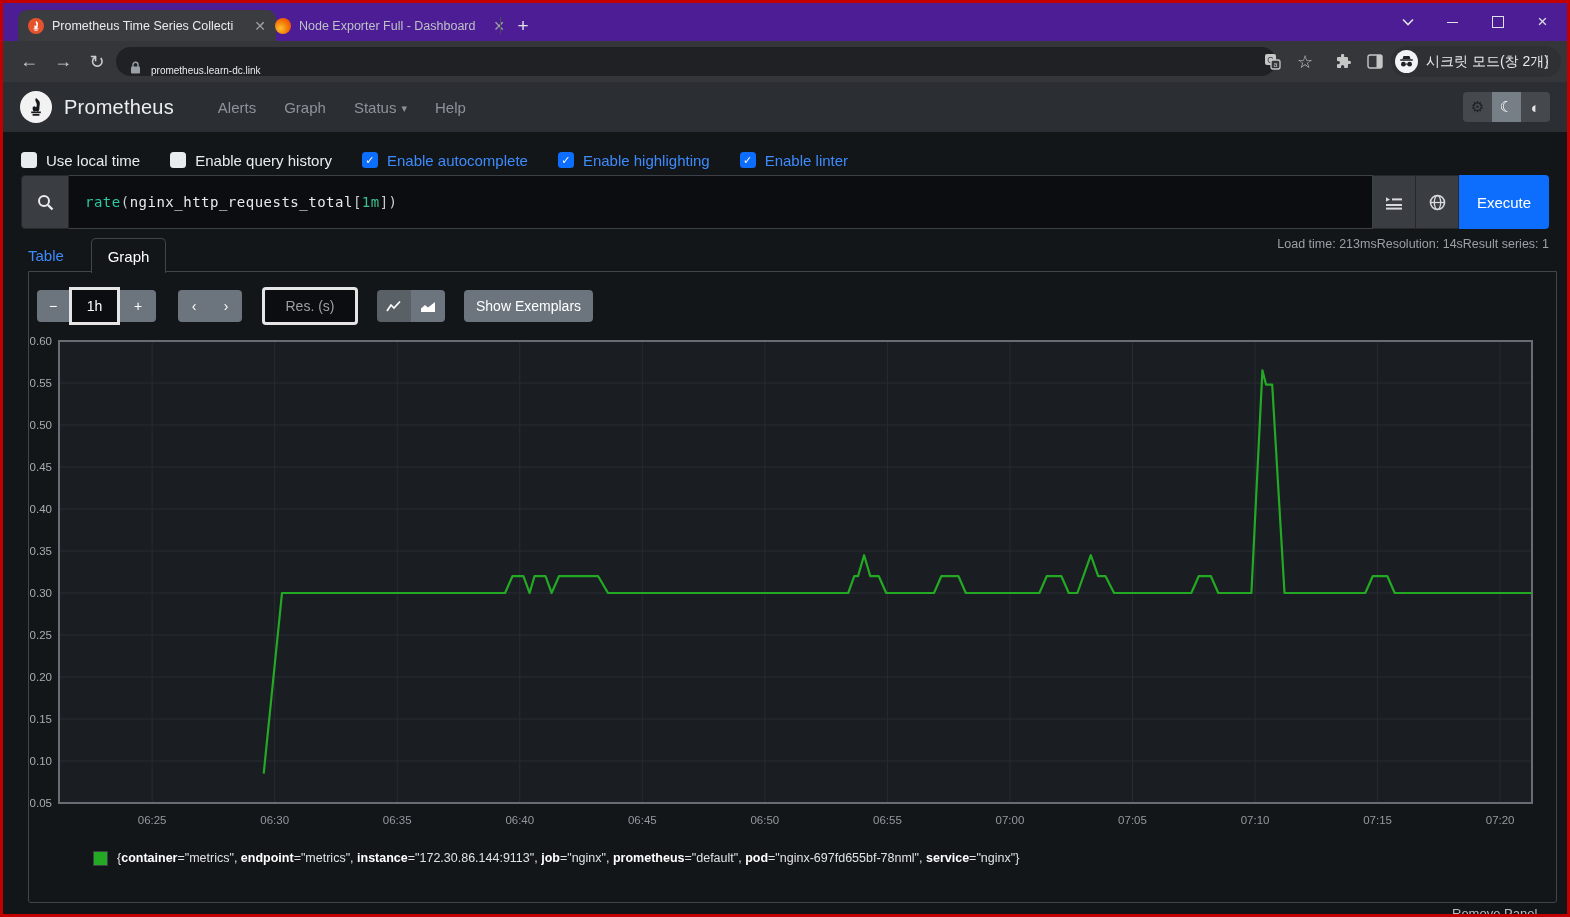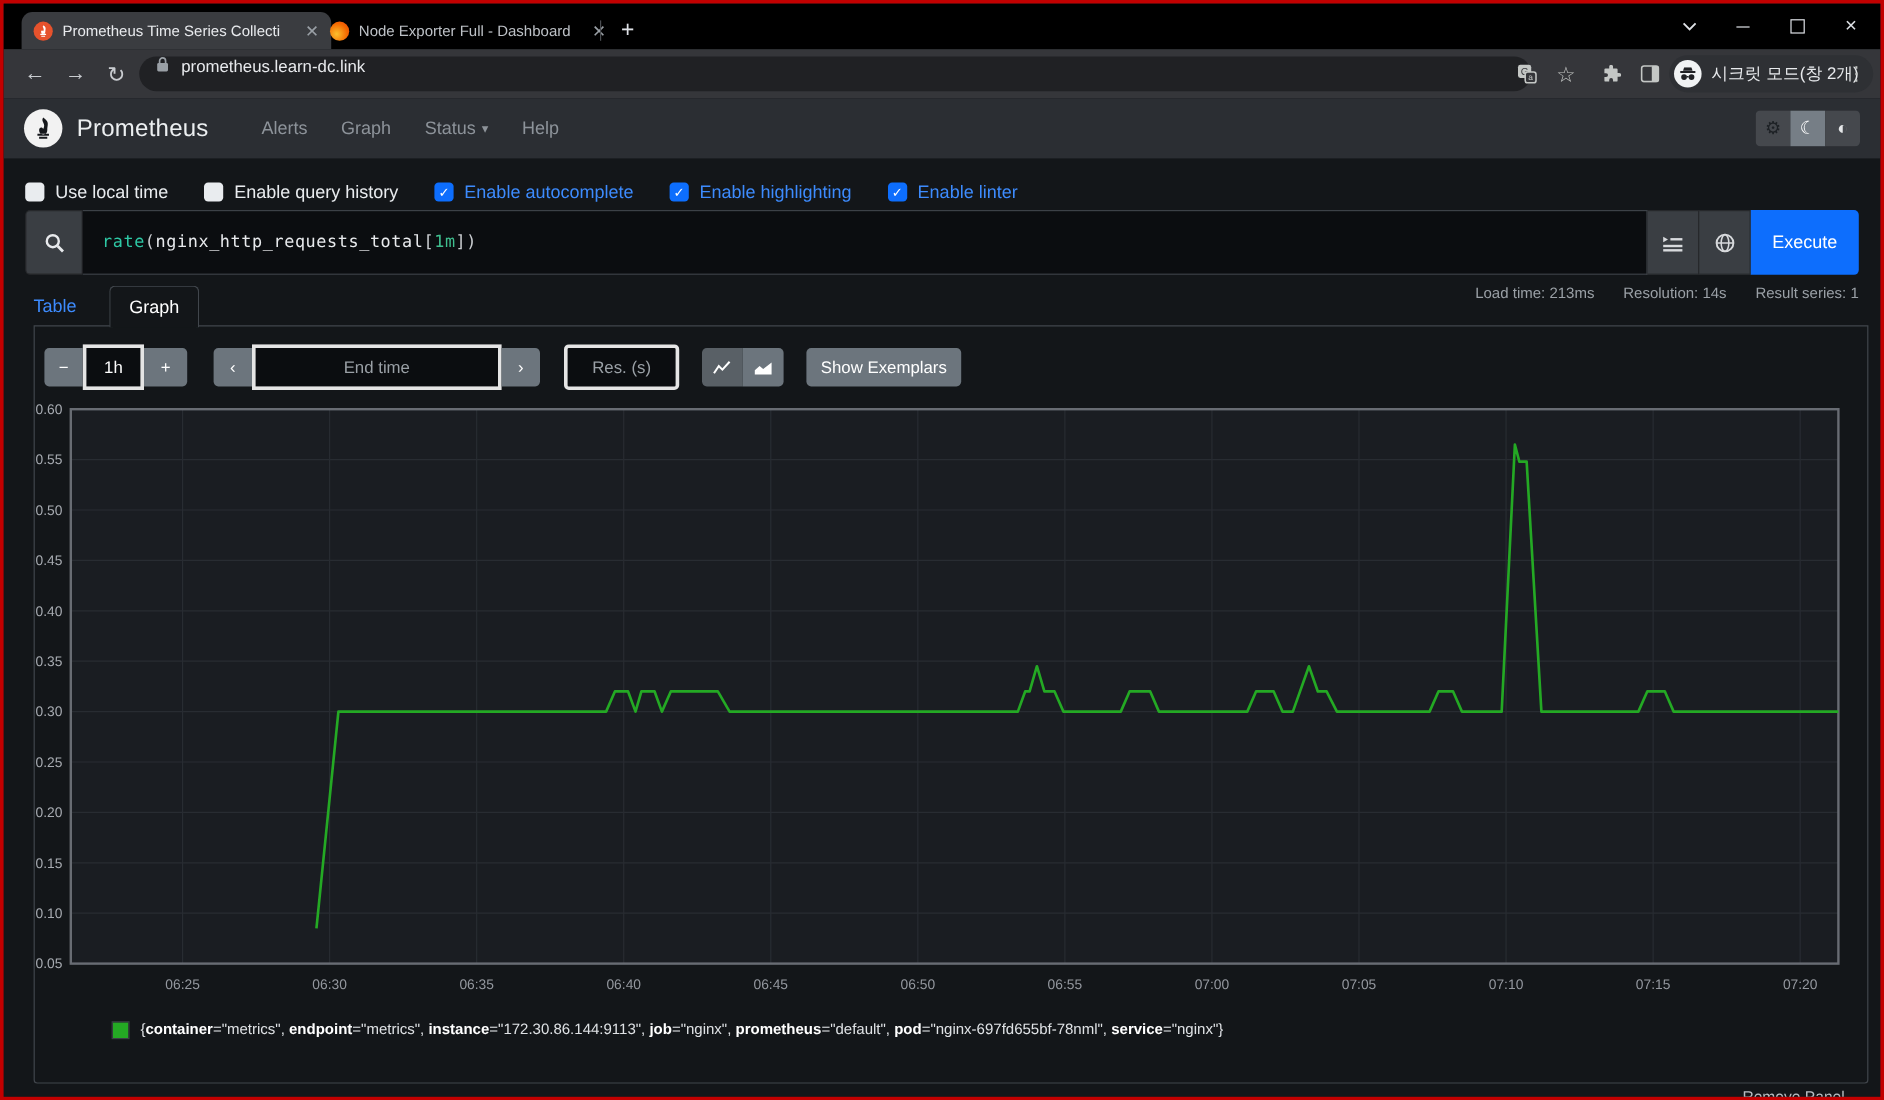--- a/index.html
+++ b/index.html
@@ -1,39 +1,39 @@
 <!DOCTYPE html>
 <html><head>
 <meta charset="utf-8">
 <style>
   html,body{margin:0;padding:0}
   body{width:1570px;height:917px;background:#c20000;position:relative;overflow:hidden;
        font-family:"Liberation Sans",sans-serif;-webkit-font-smoothing:antialiased}
   .screen{position:absolute;inset:3px;background:#131619;overflow:hidden}
 
   
-  .tabstrip{position:absolute;left:0;top:0;right:0;height:38px;background:#000000}
+  .tabstrip{position:absolute;left:0;top:0;right:0;height:38px;background:#4c1d95}
   .btab{position:absolute;top:7px;height:31px;display:flex;align-items:center;padding:0 10px;font-size:12.5px;white-space:nowrap;overflow:hidden}
   .btab.active{left:15px;width:238px;background:#3a3c40;border-radius:9px 9px 0 0;color:#e8eaed}
   .btab.inactive{left:262px;width:230px;color:#bdc1c6}
   .favicon{width:16px;height:16px;border-radius:50%;margin-right:8px;flex:0 0 16px;display:flex;align-items:center;justify-content:center}
   .fav-prom{background:#e6522c}
   .fav-graf{background:radial-gradient(circle at 35% 65%,#fbc02d 0%,#f46800 60%,#e8420d 100%)}
   .tab-title{flex:1;overflow:hidden;text-overflow:clip}
   .tab-close{color:#9aa0a6;font-size:14px;margin-left:6px}
   .tab-divider{position:absolute;left:497px;top:14px;width:1px;height:17px;background:#4a4d51}
   .newtab{position:absolute;left:506px;top:9px;width:28px;height:28px;color:#dee1e6;font-size:19px;display:flex;align-items:center;justify-content:center}
   .win-controls{position:absolute;right:2px;top:0;height:38px;display:flex}
   .win-btn{width:45px;height:38px;display:flex;align-items:center;justify-content:center;color:#dee1e6;font-size:13px}
   .max-glyph{width:10px;height:10px;border:1.4px solid #dee1e6}
   .min-glyph{width:11px;border-top:1.6px solid #dee1e6}
 
   .toolbar{position:absolute;left:0;top:38px;right:0;height:41px;background:#35363a}
   .tool-icon{position:absolute;top:0;height:41px;width:32px;display:flex;align-items:center;justify-content:center;color:#c9ccd0;font-size:18px}
-  .urlbar{position:absolute;left:113px;top:6px;width:1132px;height:29px;background:#202124;border-radius:15px;display:flex;align-items:flex-start;padding:0 14px;font-size:14px;white-space:nowrap;overflow:hidden}
+  .urlbar{position:absolute;left:113px;top:6px;width:1132px;height:29px;background:#202124;border-radius:15px;display:flex;align-items:flex-end;padding:0 14px;font-size:10px;white-space:nowrap;overflow:hidden}
   .url-domain{color:#e8eaed;margin-left:10px}
   .url-path{color:#9aa0a6}
   .right-icon{position:absolute;top:0;height:41px;display:flex;align-items:center;justify-content:center;color:#c4c7c5}
   .incog{position:absolute;left:1388px;top:5px;height:31px;display:flex;align-items:center;background:#2e3034;border-radius:16px;padding:0 12px 0 4px}
   .incog-circle{width:23px;height:23px;border-radius:50%;background:#f1f3f4;display:flex;align-items:center;justify-content:center;margin-right:8px}
   .incog-label{color:#e8eaed;font-size:14px;white-space:nowrap}
 
   
   .pnavbar{position:absolute;left:0;top:79px;right:0;height:50px;background:#2b2e33;display:flex;align-items:center}
   .brand-logo{width:32px;height:32px;border-radius:50%;background:#f2f2f2;margin-left:17px;display:flex;align-items:center;justify-content:center}
@@ -54,21 +54,21 @@
   .opt-label{margin-left:9px;font-size:15px;color:#e9ecef}
   .opt.on .opt-label{color:#3d8bfd}
 
   .query-row{position:absolute;left:18px;top:172px;right:18px;height:54px;display:flex}
   .search-box{width:46px;background:#3a3e43;border:1px solid #26282b;border-radius:4px 0 0 4px;display:flex;align-items:center;justify-content:center}
   .query-input{flex:1;background:#0b0d10;border:1px solid #3c4147;border-left:none;display:flex;align-items:center;padding-left:16px;font-family:"DejaVu Sans Mono",monospace;font-size:14px;letter-spacing:.5px;white-space:pre}
   .qp-function{color:#2ec8a5}.qp-metric{color:#e8eaed}.qp-paren{color:#c9ccd0}.qp-duration{color:#3fbf8f}
   .qbtn{width:42px;background:#3a3e43;border:1px solid #26282b;border-left:none;display:flex;align-items:center;justify-content:center}
   .btn-execute{width:90px;background:#0d6efd;color:#fff;font-size:15px;border-radius:0 4px 4px 0;display:flex;align-items:center;justify-content:center}
 
-  .stats{position:absolute;top:234px;right:18px;color:#9aa0a6;font-size:12.5px;display:flex;gap:24px;white-space:nowrap}
+  .stats{position:absolute;top:234px;right:18px;color:#9aa0a6;font-size:12.5px;display:flex;white-space:nowrap}
   .tab-table{position:absolute;left:25px;top:244px;color:#3d8bfd;font-size:15px}
   .tab-graph{position:absolute;left:88px;top:235px;width:73px;height:34px;background:#131619;border:1px solid #41464c;border-bottom:none;border-radius:5px 5px 0 0;color:#fff;display:flex;align-items:center;justify-content:center;font-size:15px;z-index:2}
 
   .panel{position:absolute;left:25px;top:268px;width:1527px;height:630px;border:1px solid #41464c;border-radius:0 0 3px 3px}
 
   .controls{position:absolute;left:8px;top:15px;display:flex;align-items:center}
   .ctl{height:32px;display:flex;align-items:center;justify-content:center;font-size:14px}
   .gbtn{background:#6c757d;color:#fff}
   .gbtn.pressed{background:#596066}
   .dinput{background:#0b0d10;border:3px solid #e5e5e5;color:#fff}
@@ -246,21 +246,20 @@
   <div class="tab-graph">Graph</div>
 
   <div class="panel">
     <div class="controls">
       <div class="ctl gbtn rad-l" style="width:32px">−</div>
       <div class="ctl dinput" style="width:45px">1h</div>
       <div class="ctl gbtn rad-r" style="width:36px">+</div>
 
       <div style="width:22px"></div>
       <div class="ctl gbtn rad-l" style="width:32px">‹</div>
-      <div class="ctl dinput ph" style="width:202px">End time</div>
       <div class="ctl gbtn rad-r" style="width:32px">›</div>
 
       <div style="width:20px"></div>
       <div class="ctl dinput ph rad" style="width:90px">Res. (s)</div>
 
       <div style="width:19px"></div>
       <div class="ctl gbtn pressed rad-l" style="width:34px">
         <svg width="16" height="13" viewBox="0 0 16 13">
             <polyline points="1,11 5,5 8,8 14,1.5" fill="none" stroke="#fff" stroke-width="1.7"></polyline>
           </svg>

